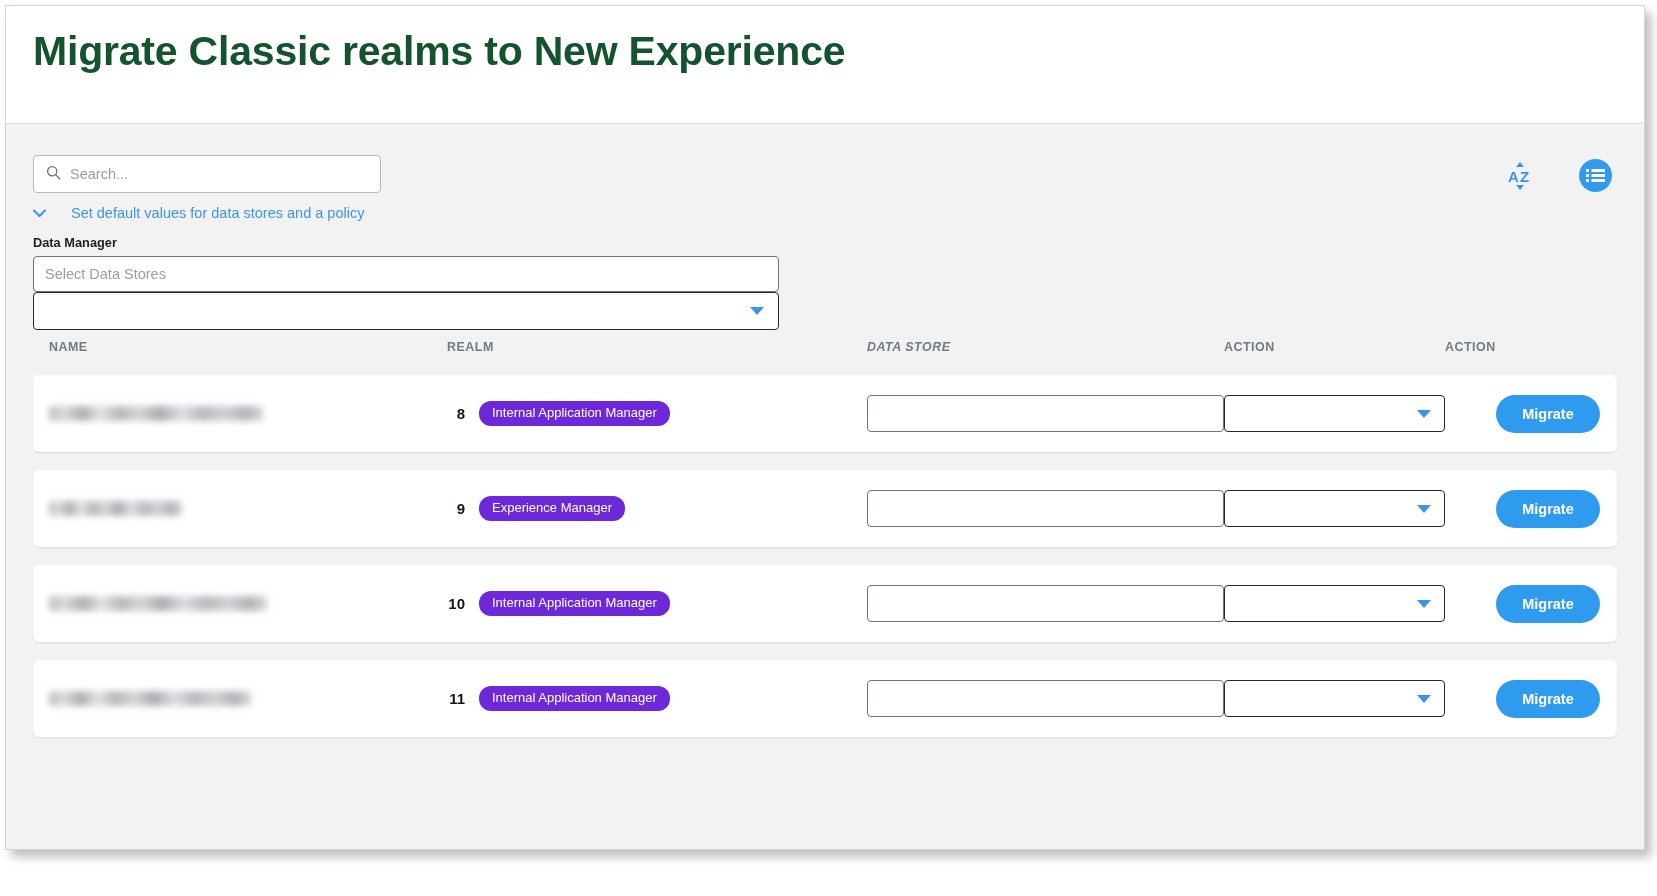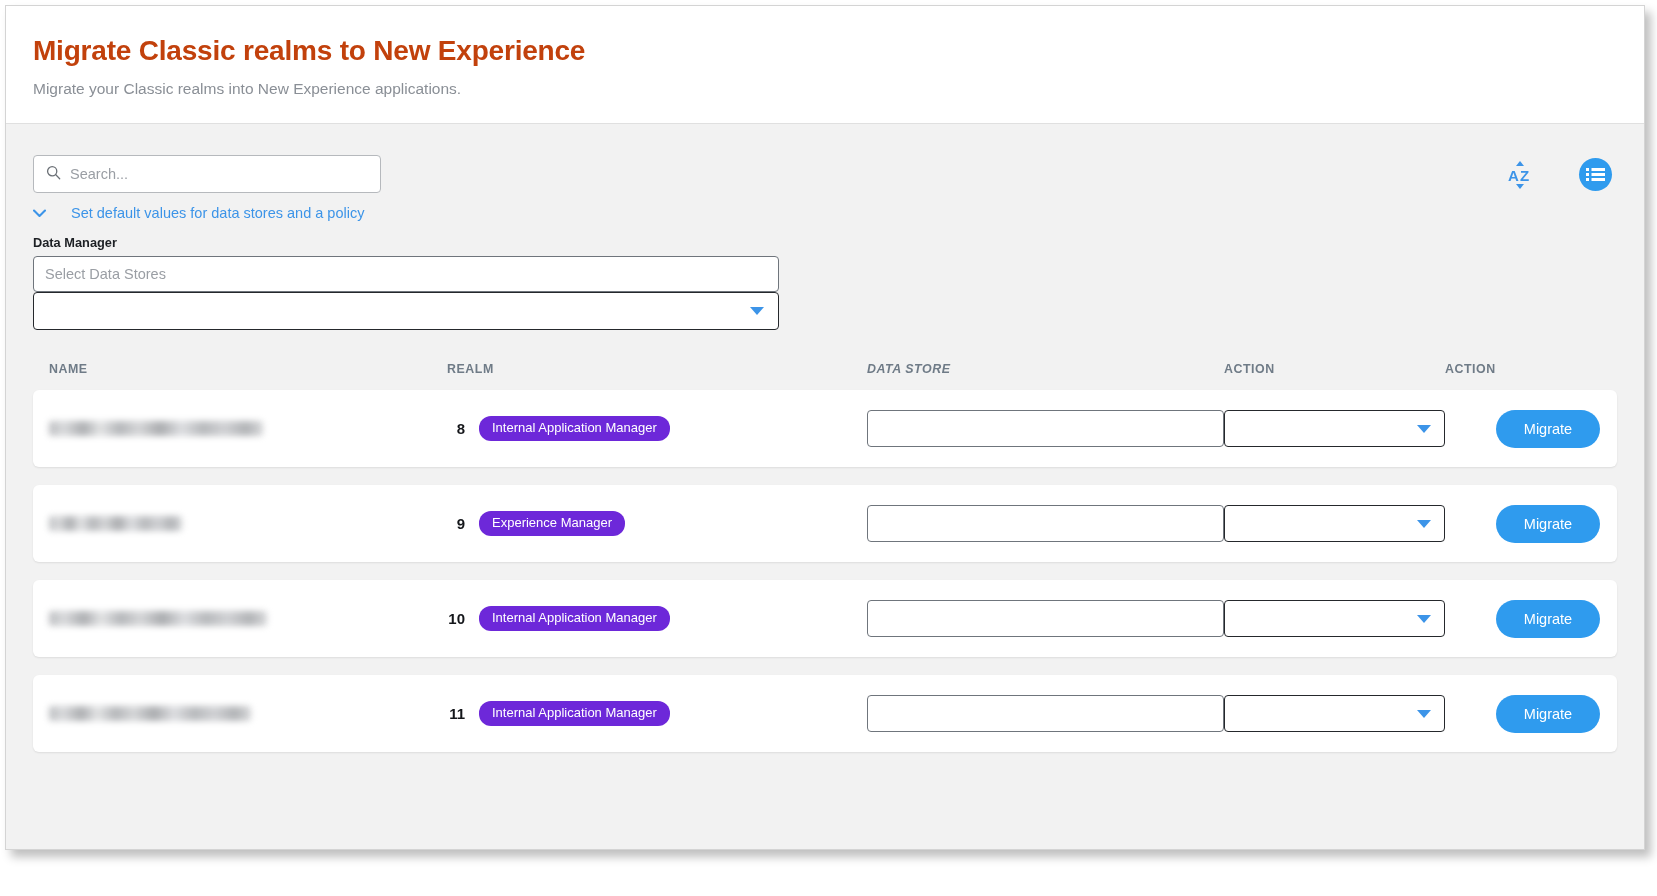--- a/index.html
+++ b/index.html
@@ -28,23 +28,23 @@
 
   
   .page-header {
     background: #ffffff;
     border-bottom: 1px solid #e0e0e0;
     padding: 26px 0 22px 27px;
     flex: 0 0 auto;
     height: 118px;
   }
   .page-title {
-    font-size: 28px;
+    font-size: 41px;
     font-weight: bold;
-    color: #c2410c;
+    color: #14532d;
     letter-spacing: -0.2px;
     line-height: 38px;
   }
   .page-subtitle {
     font-size: 15.5px;
     color: #8a8f96;
     margin-top: 9px;
     line-height: 20px;
   }
 
@@ -53,21 +53,21 @@
     flex: 1 1 auto;
     background: #f2f2f2;
     position: relative;
     padding: 0 27px;
     overflow: hidden;
   }
 
   
   .toolbar {
     display: flex;
-    align-items: flex-start;
+    align-items: center;
     justify-content: space-between;
     padding-top: 31px;
   }
   .search-box {
     position: relative;
     width: 348px;
     height: 38px;
     background: #ffffff;
     border: 1px solid #b6b9bd;
     border-radius: 4px;
@@ -170,22 +170,21 @@
     width: 0; height: 0;
     border-left: 7px solid transparent;
     border-right: 7px solid transparent;
     border-top: 8px solid #3c94e8;
     pointer-events: none;
   }
 
   
   .table-head {
     display: flex;
-    align-items: center;
-    margin-top: 25px;
+    margin-top: 10px;
     padding: 0 0 0 0;
     height: 28px;
   }
   .th {
     font-size: 12.4px;
     font-weight: bold;
     color: #6f7b87;
     letter-spacing: 0.55px;
   }
   .col-name   { width: 414px; padding-left: 16px; }
@@ -278,34 +277,33 @@
     justify-content: flex-end;
     padding-right: 5px;
   }
   .migrate-btn {
     background: #2f9bee;
     color: #ffffff;
     border: none;
     border-radius: 19px;
     font-family: "Liberation Sans", sans-serif;
     font-size: 14.5px;
-    font-weight: normal;
+    font-weight: bold;
     width: 104px;
     height: 38px;
     cursor: pointer;
   }
 </style>
 </head>
 <body>
 
 <div class="app-window">
 
   <div class="page-header">
     <div class="page-title">Migrate Classic realms to New Experience</div>
-    <div class="page-subtitle">Migrate your Classic realms into New Experience applications.</div>
   </div>
 
   <div class="page-body">
 
     
     <div class="toolbar">
 
       <div class="search-box">
         <span class="search-icon">
           <svg width="15" height="15" viewBox="0 0 16 16">

